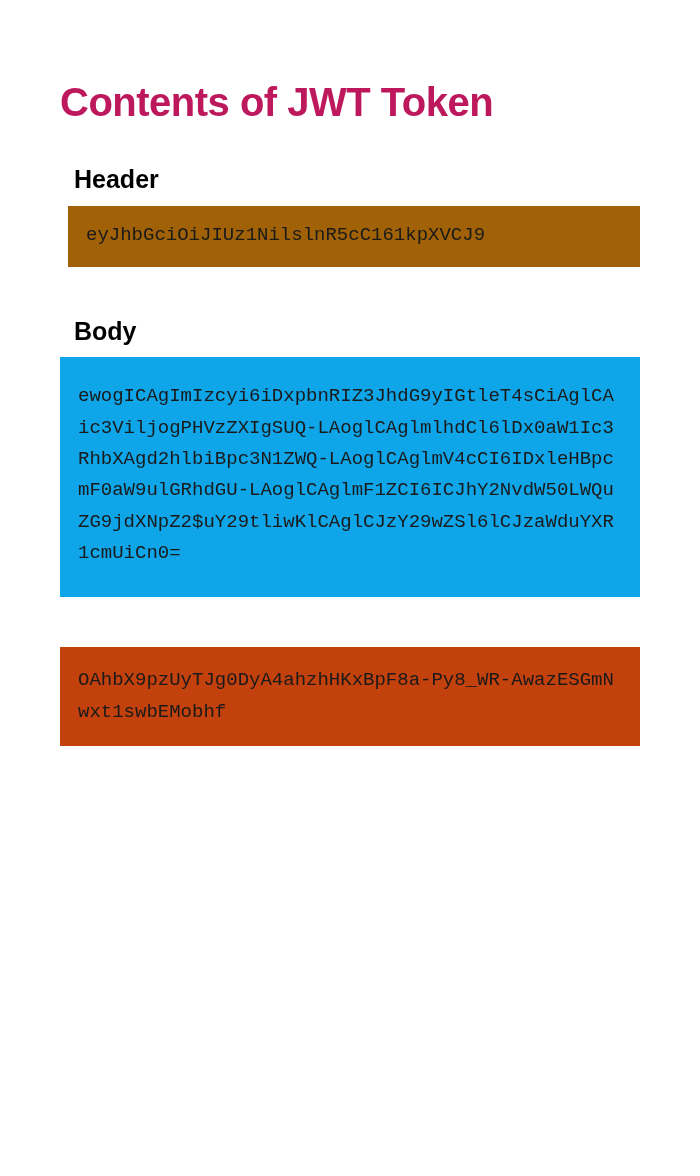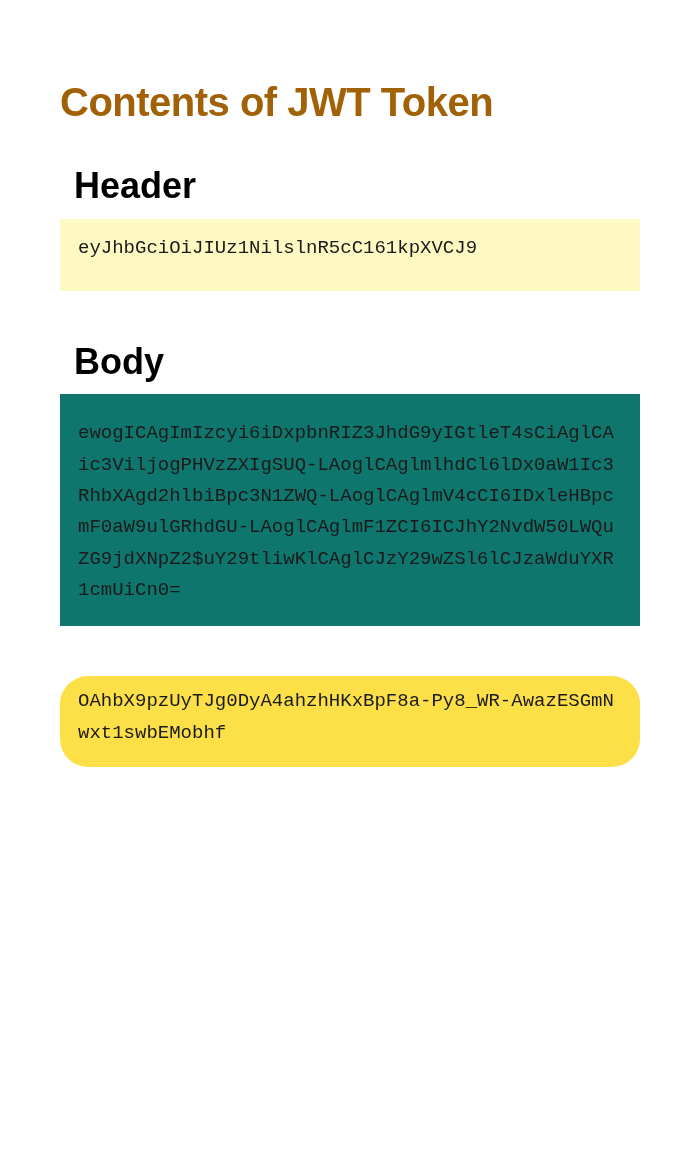--- a/index.html
+++ b/index.html
@@ -12,64 +12,64 @@
       font-family: -apple-system, BlinkMacSystemFont, "Segoe UI", Helvetica, Arial, sans-serif;
       background: #ffffff;
       width: 700px;
       height: 1176px;
       padding: 80px 60px 40px 60px;
     }
     
     .page-title {
       font-size: 40px;
       font-weight: 700;
-      color: #a16207;
+      color: #be185d;
       margin-bottom: 40px;
       letter-spacing: -0.5px;
     }
     
     .section {
       margin-bottom: 50px;
     }
     
     .section-title {
-      font-size: 36px;
+      font-size: 25px;
       font-weight: 700;
       color: #000000;
       margin-bottom: 12px;
       padding-left: 14px;
     }
     
     .code-block {
       font-family: "SFMono-Regular", Consolas, "Liberation Mono", Menlo, monospace;
       font-size: 19px;
       line-height: 1.65;
       padding: 16px 18px;
       word-break: break-all;
       overflow-wrap: break-word;
       color: #1a1a1a;
     }
     
     .code-block.header-block {
-      background-color: #fef9c3;
+      background-color: #a16207;
       padding-top: 14px;
-      padding-bottom: 27px;
+      padding-bottom: 16px;
+      margin-left: 8px;
     }
     
     .code-block.body-block {
-      background-color: #0f766e;
+      background-color: #0ea5e9;
       padding-top: 24px;
-      padding-bottom: 20px;
+      padding-bottom: 28px;
     }
     
     .code-block.signature-block {
-      background-color: #fde047;
-      padding-top: 10px;
+      background-color: #c2410c;
+      padding-top: 18px;
       padding-bottom: 18px;
-      border-radius: 28px;
     }
     
     .section.body-section .section-title {
       margin-bottom: 11px;
     }
     
     .section.signature-section .section-title {
       margin-bottom: 14px;
     }
   </style>

